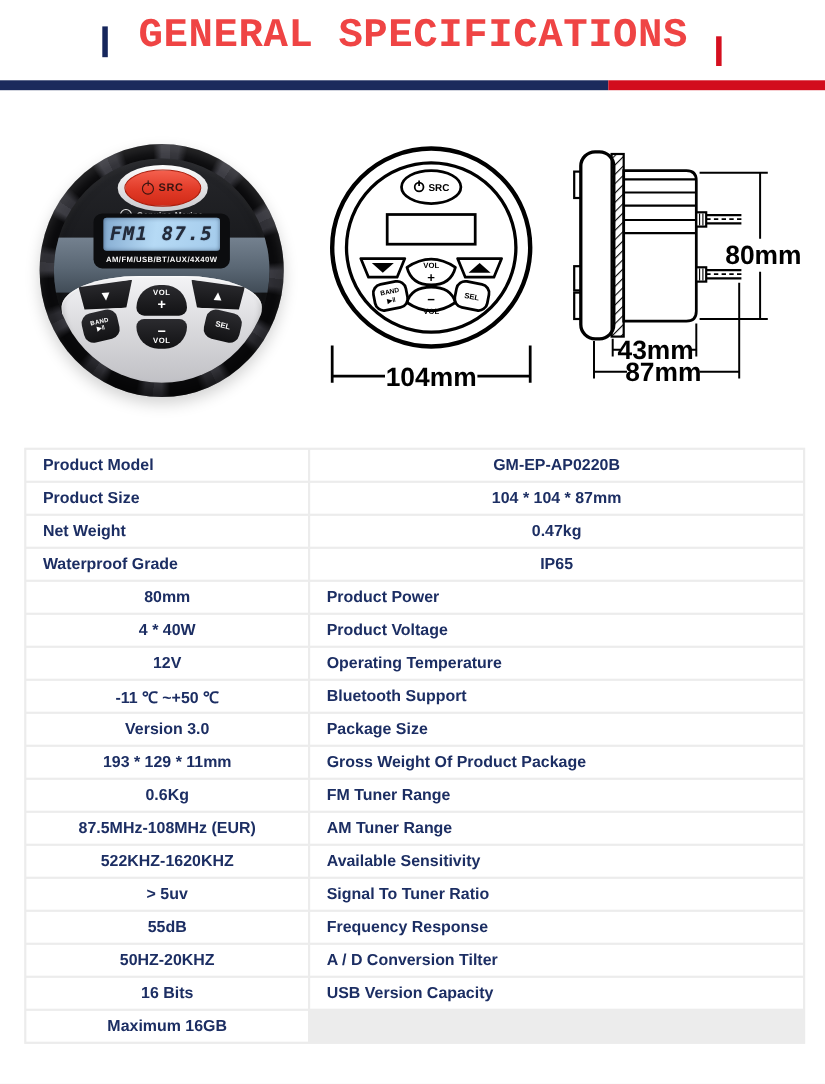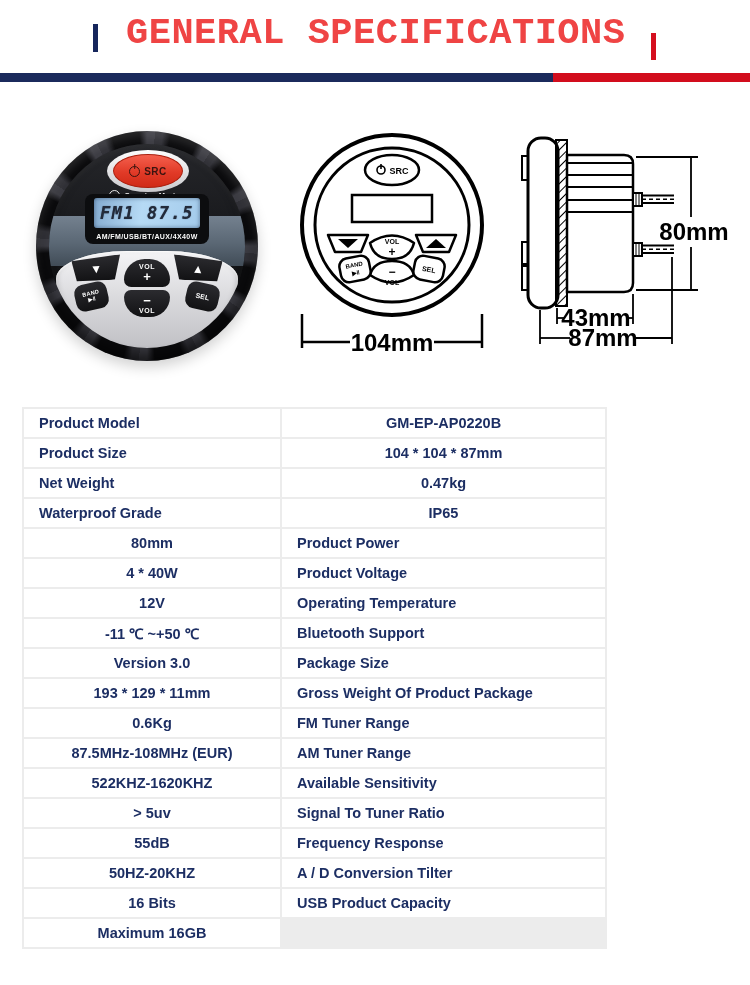--- a/index.html
+++ b/index.html
@@ -68,21 +68,21 @@
   .t-sel{font-size:7px;font-weight:bold;}
 
   
   .drawing{position:absolute;}
   .d-front{left:280px;top:125px;width:215px;height:240px;}
   .d-side{left:500px;top:132px;width:240px;height:225px;}
   svg text{font-family:"Liberation Sans",sans-serif;fill:#000;}
   .dim-text{font-weight:bold;}
 
   
-  .spec-table{position:absolute;left:22px;top:407px;width:585px;background:#ececec;
+  .spec-table{position:absolute;left:22px;top:407px;width:710px;background:#ececec;
      padding:2px;box-sizing:border-box;display:grid;grid-template-columns:256px 1fr;grid-gap:2px;}
   .cell{background:#fff;height:28px;display:flex;align-items:center;
      color:#1c2e63;font-size:14.5px;font-weight:bold;}
   .cell.label{padding-left:15px;}
   .cell.value{justify-content:center;text-align:right;}
 </style>
 </head>
 <body>
 
 <div id="page">
@@ -283,17 +283,17 @@
 
     <div class="cell label">Signal To Tuner Ratio</div>
     <div class="cell value">55dB</div>
 
     <div class="cell label">Frequency Response</div>
     <div class="cell value">50HZ-20KHZ</div>
 
     <div class="cell label">A / D Conversion Tilter</div>
     <div class="cell value">16 Bits</div>
 
-    <div class="cell label">USB Product Capacity</div>
+    <div class="cell label">USB Version Capacity</div>
     <div class="cell value">Maximum 16GB</div>
   </div>
 
 </div>
 
 </body></html>

